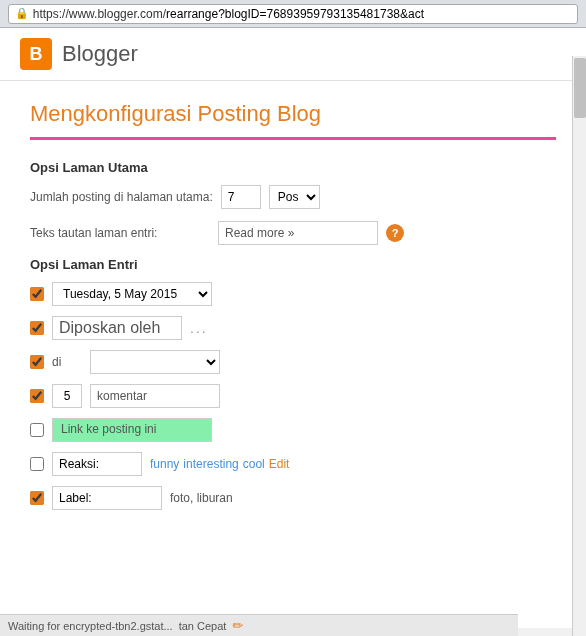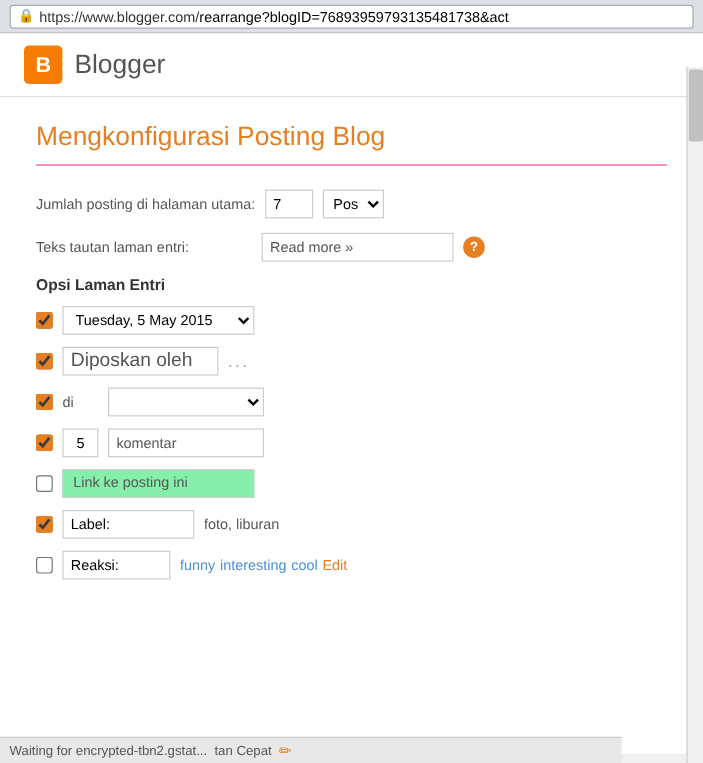--- a/index.html
+++ b/index.html
@@ -80,21 +80,21 @@
     
     .main-area {
       padding: 20px 30px;
     }
 
     .page-title {
       color: #e67e22;
       font-size: 22px;
       font-weight: normal;
       margin-bottom: 20px;
-      border-bottom: 1px solid #ec4899;
+      border-bottom: 3px solid #ec4899;
       padding-bottom: 10px;
     }
 
     
     .section-header {
       font-weight: bold;
       color: #333;
       font-size: 13px;
       margin-bottom: 10px;
       margin-top: 10px;
@@ -343,20 +343,21 @@
     <div class="blogger-logo">
       <span>B</span>
     </div>
     <span class="blogger-title">Blogger</span>
   </div>
 
   <div class="main-area">
 
     <h1 class="page-title">Mengkonfigurasi Posting Blog</h1>
 
+    <div class="section-header">Opsi Laman Utama</div>
 
     <div class="form-row">
       <span class="form-label">Jumlah posting di halaman utama:</span>
       <input class="form-input-small" type="text" value="7" style="">
       <select class="form-select">
         <option>Pos</option>
       </select>
     </div>
 
     <div class="form-row">
@@ -394,39 +395,39 @@
       <input type="checkbox" class="checkbox-input" checked="" style="">
       <input type="text" class="number-field" value="5" style="">
       <input type="text" class="komentar-field" value="komentar" style="">
     </div>
 
     <div class="entri-row">
       <input type="checkbox" class="checkbox-input" style="">
       <div class="link-field">
         <span>Link ke posting ini</span>
       </div>
-    </div>
-
-    <div class="entri-row">
-      <input type="checkbox" class="checkbox-input" checked="" style="">
-      <input type="text" class="label-field" value="Label:" style="">
-      <span class="label-value">foto, liburan</span>
     </div>
 
     <div class="entri-row">
       <input type="checkbox" class="checkbox-input" style="">
       <input type="text" class="reaksi-field" value="Reaksi:" style="">
       <div class="reaction-tags">
         <a class="reaction-tag">funny</a>
         <a class="reaction-tag">interesting</a>
         <a class="reaction-tag">cool</a>
         <a class="edit-link">Edit</a>
       </div>
     </div>
 
+    <div class="entri-row">
+      <input type="checkbox" class="checkbox-input" checked="" style="">
+      <input type="text" class="label-field" value="Label:" style="">
+      <span class="label-value">foto, liburan</span>
+    </div>
+
   </div>
 
   <div class="scrollbar">
     <div class="scrollbar-thumb"></div>
   </div>
 
 </div>
 
 <div class="status-bar">
   <span>Waiting for encrypted-tbn2.gstat...</span>

